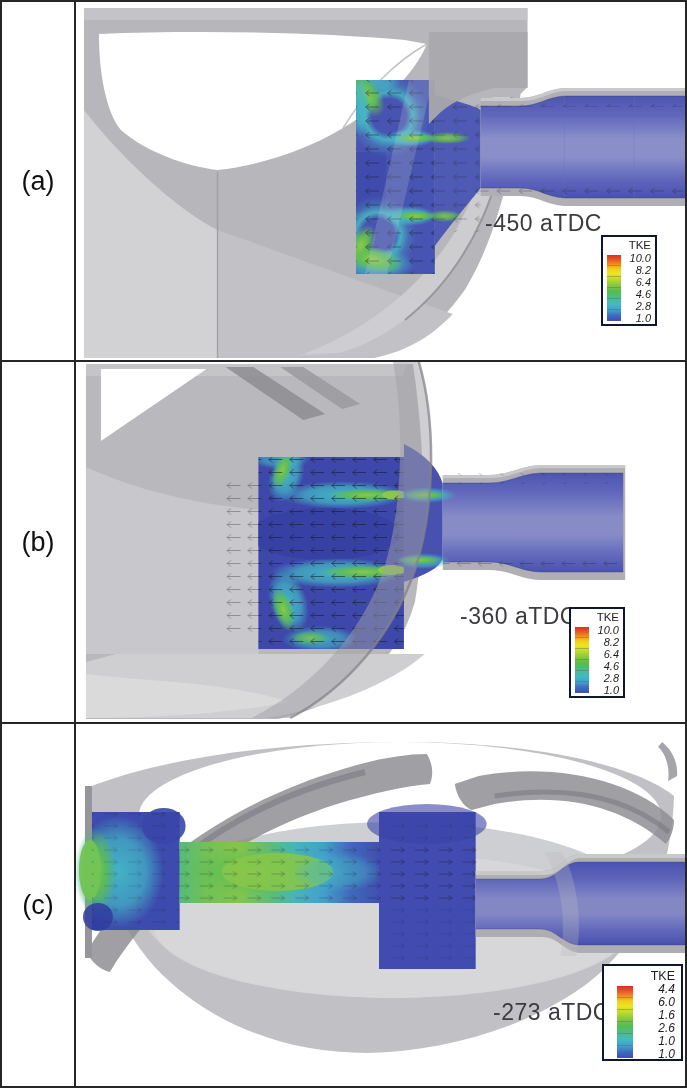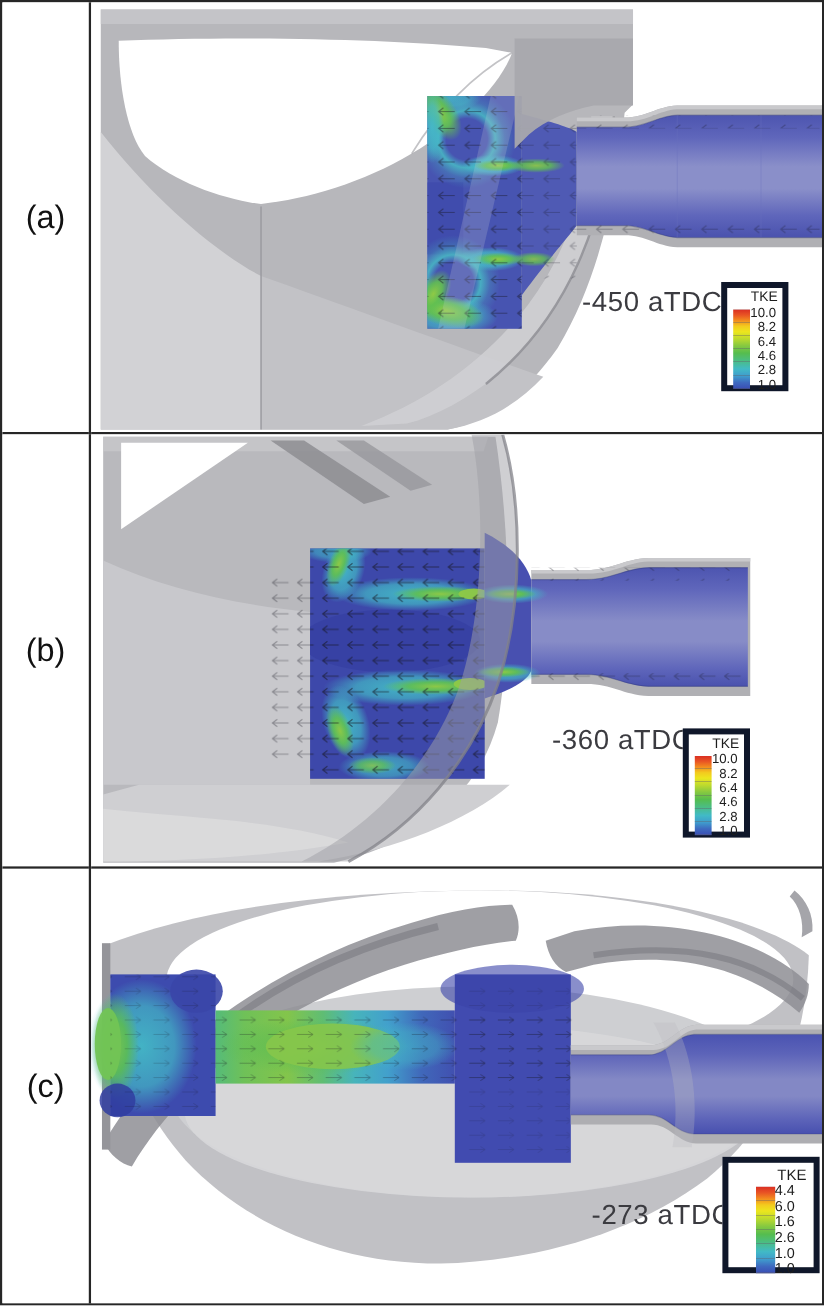--- a/index.html
+++ b/index.html
@@ -22,38 +22,38 @@
     display:flex; align-items:center; justify-content:center;
     font-size:27px; color:#111;
   }
   .panel { position:relative; overflow:hidden; background:#fff; }
   .scene { position:absolute; inset:0; width:100%; height:100%; display:block; }
 
   .crank {
     position:absolute; font-size:23px; color:#3b3b40;
     white-space:nowrap; letter-spacing:0.5px;
   }
-  .crank-a { left:409px; top:236px; }
+  .crank-a { left:409px; top:208px; }
   .crank-b { left:384px; top:241px; }
   .crank-c { left:417px; top:275px; }
 
   .legend {
     position:absolute; background:#fff;
-    border:5px solid #0f172a;
+    border:2px solid #0f172a;
     display:flex; flex-direction:column;
   }
   .legend-sm { width:56px; height:91px; padding:2px 4px 3px 4px; }
   .legend-lg { width:81px; height:97px; padding:3px 6px 3px 13px; }
   .legend-a { left:525px; top:233px; }
   .legend-b { left:493px; top:245px; }
   .legend-c { left:526px; top:240px; }
 
   .legend-title { text-align:right; font-size:11.5px; color:#1d1d1d; line-height:13px; }
   .legend-lg .legend-title { font-size:12.5px; line-height:14px; }
-  .legend-body { display:flex; justify-content:center; flex:1; }
+  .legend-body { display:flex; justify-content:space-between; flex:1;font-style:italic; }
   .colorbar {
     width:14px; height:66px; margin-top:3px;
     background:
       repeating-linear-gradient(180deg, rgba(0,0,0,0) 0px, rgba(0,0,0,0) 10.2px, rgba(95,95,105,.4) 10.2px, rgba(95,95,105,.4) 11px),
       linear-gradient(180deg,
         #da2f23 0%, #e95524 7%, #f38d1e 14%, #f3cb1e 21%, #ece61e 28%,
         #bcda2e 37%, #84c841 46%, #55bd4e 55%, #4abd87 65%,
         #41bac6 75%, #3f9ccd 84%, #3e6ac0 92%, #3a4db4 100%);
   }
   .legend-lg .colorbar {

